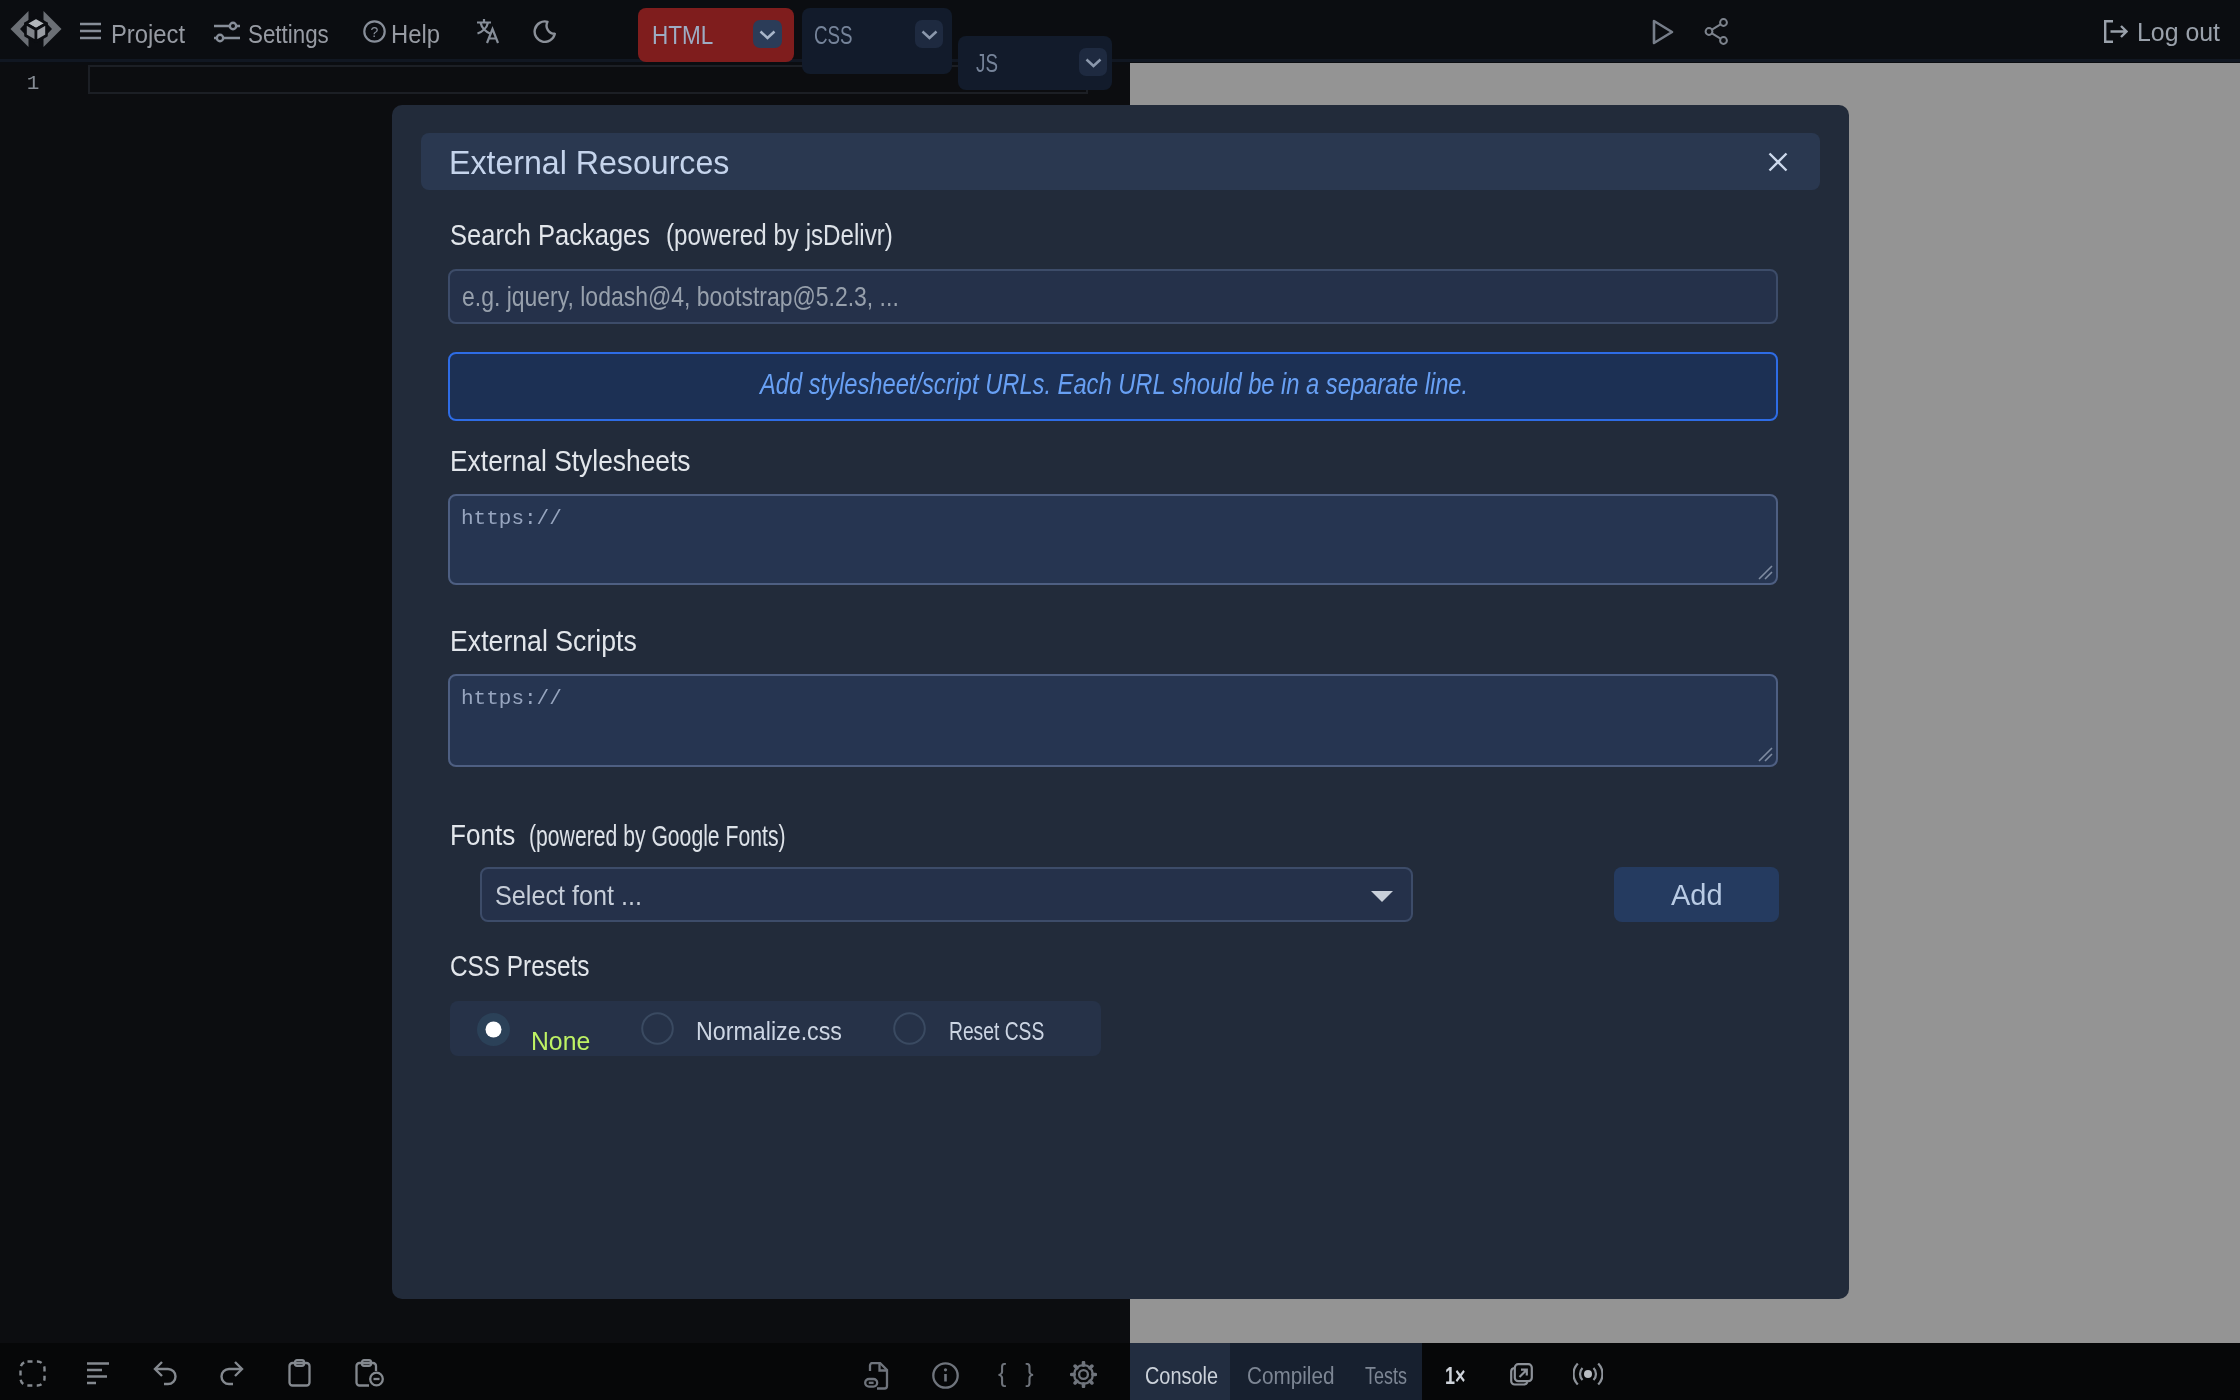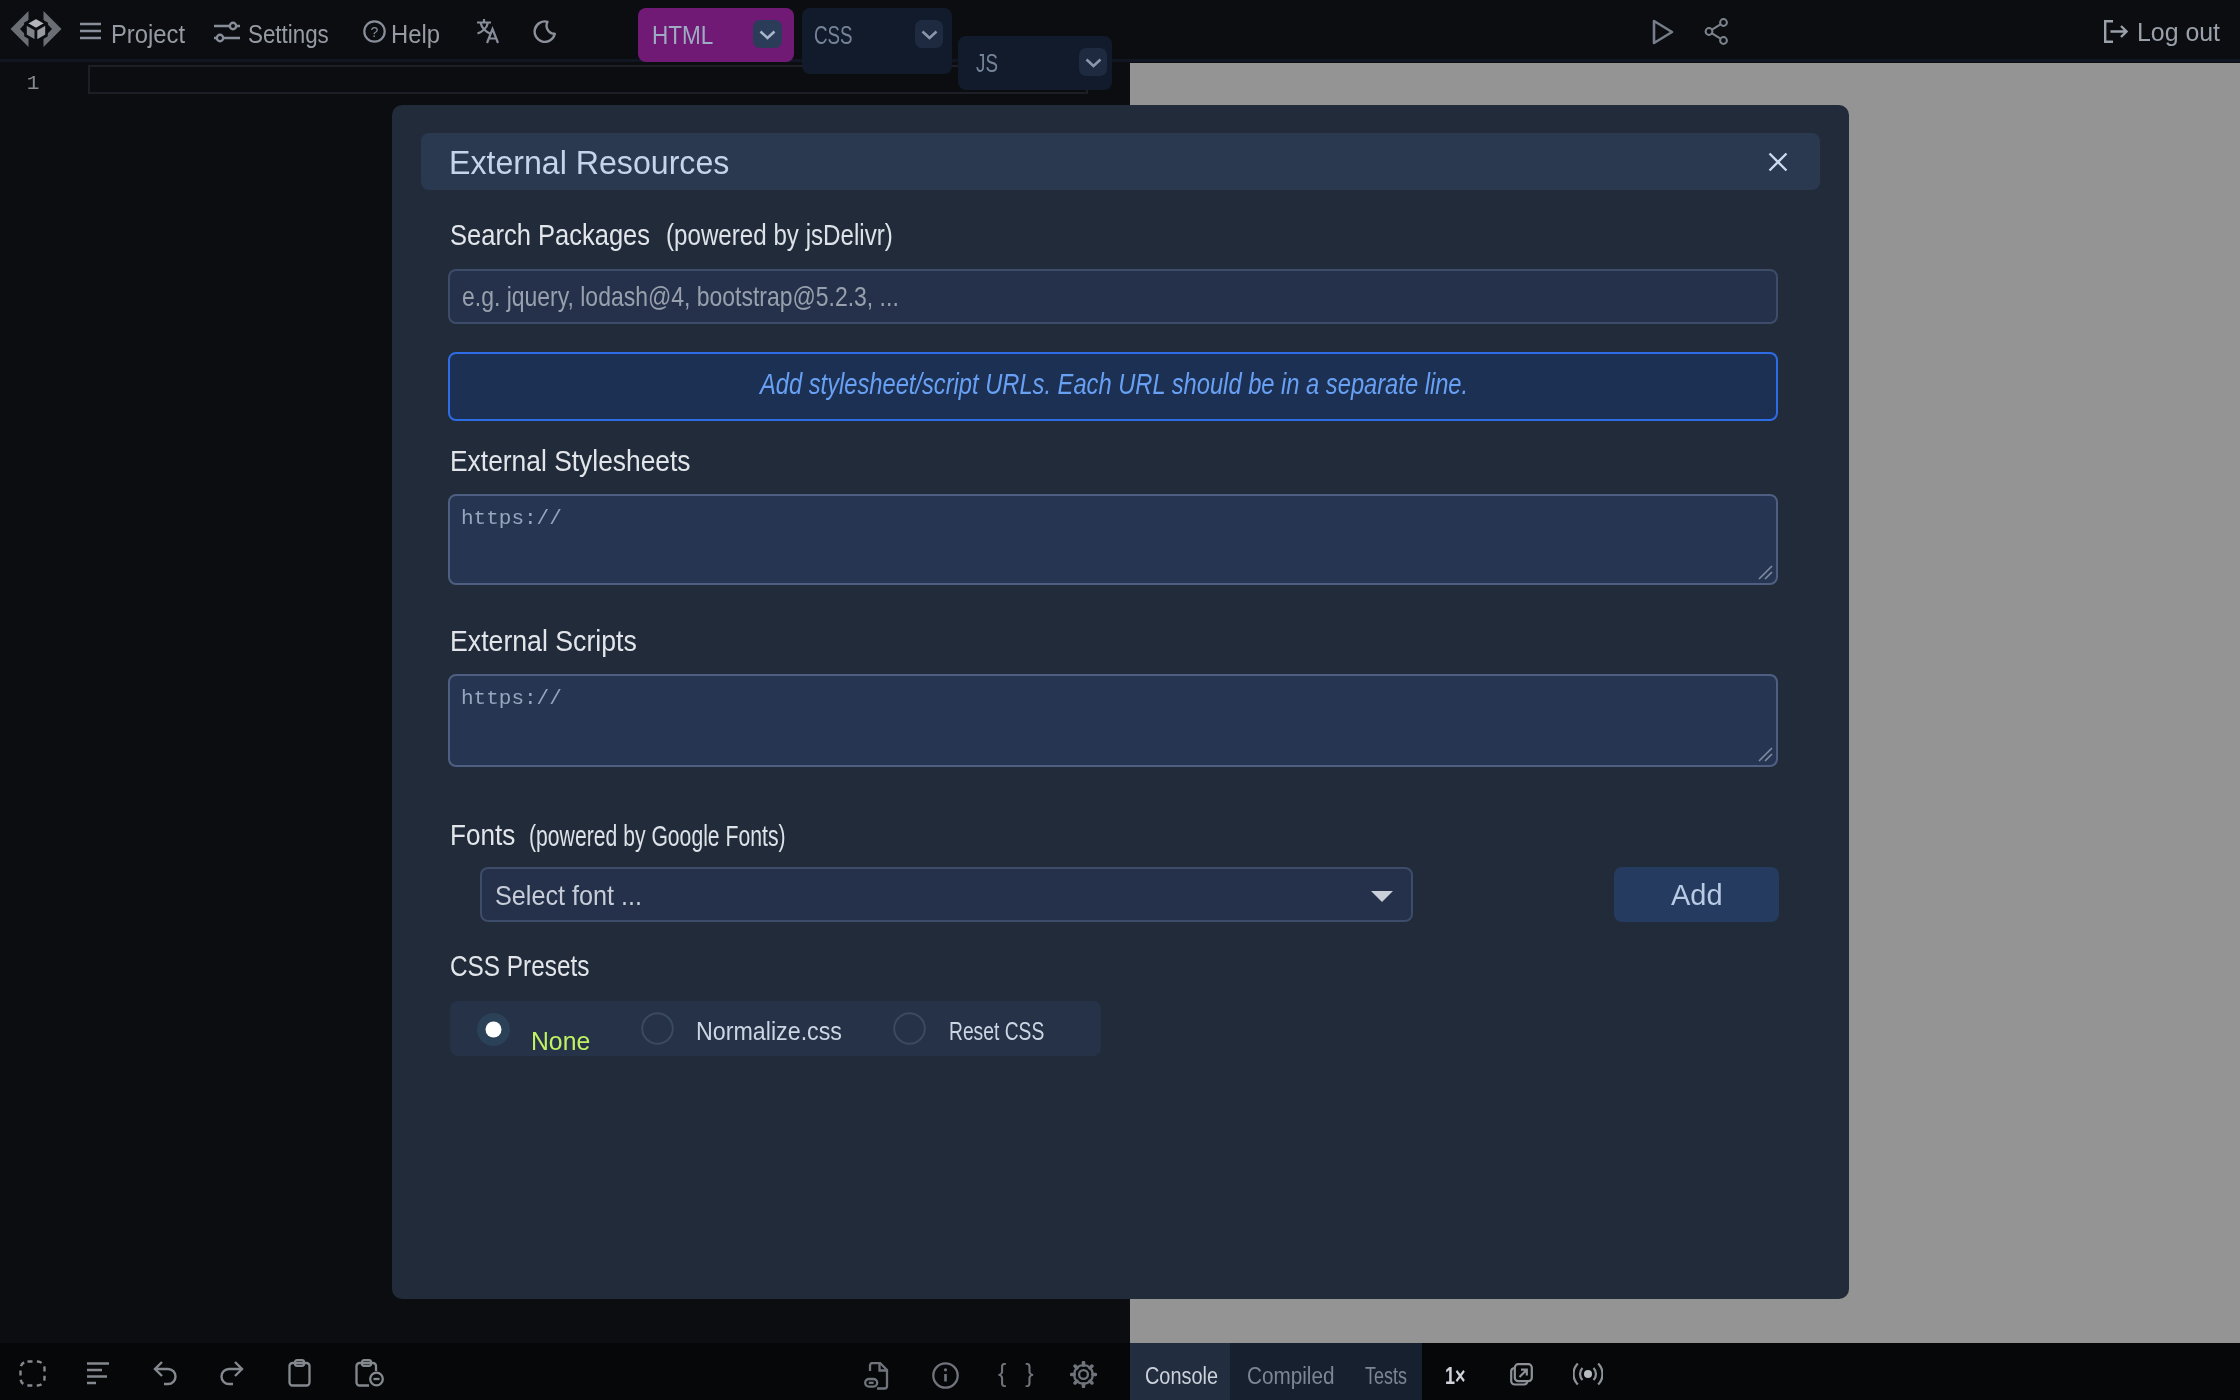--- a/index.html
+++ b/index.html
@@ -53,21 +53,21 @@
     </svg>
     <div class="tx" style="left:391px; top:21px; font-size:26px; color:#979ba3; transform:scaleX(0.916);">Help</div>
     <svg class="abs" style="left:477px; top:19px;" width="24" height="25" viewBox="0 0 24 25">
       <path d="M7 0 V3 M0 3.5 H14 M11 3.5 C10 9 5 13 0.5 14.5 M3.5 3.5 C4.5 9 9.5 13.5 14 15" stroke="#878e99" stroke-width="2.2" fill="none"></path>
       <path d="M10 24 L15.5 10 L21 24 M12 19.5 H19" stroke="#878e99" stroke-width="2.2" fill="none"></path>
     </svg>
     <svg class="abs" style="left:533px; top:20px;" width="23" height="23" viewBox="0 0 23 23">
       <path d="M14.5 1.8 A10.2 10.2 0 1 0 21.8 13.8 A8.2 8.2 0 0 1 14.5 1.8 Z" stroke="#8b9099" stroke-width="2.4" fill="none" stroke-linejoin="round"></path>
     </svg>
 
-    <div class="abs" style="left:638px; top:8px; width:156px; height:54px; background:#701a75; border-radius:8px;">
+    <div class="abs" style="left:638px; top:8px; width:156px; height:54px; background:#7f1d1d; border-radius:8px;">
       <div class="tx" style="left:14px; top:15px; font-size:25px; color:#9dacc3; transform:scaleX(0.9);">HTML</div>
       <div class="abs" style="left:115px; top:12px; width:29px; height:28px; background:#2b3c58; border-radius:7px;"></div>
       <svg class="abs" style="left:121px; top:22px;" width="17" height="10" viewBox="0 0 17 10">
           <polyline points="1.5,1.5 8.5,8 15.5,1.5" fill="none" stroke="#a9b6ca" stroke-width="2.5"></polyline>
         </svg>
     </div>
     <div class="abs" style="left:802px; top:8px; width:150px; height:66px; background:#121b2b; border-radius:8px;">
       <div class="tx" style="left:12px; top:15px; font-size:25px; color:#76849a; transform:scaleX(0.75);">CSS</div>
       <div class="abs" style="left:113px; top:12px; width:28px; height:28px; background:#1e2a40; border-radius:7px;"></div>
       <svg class="abs" style="left:119px; top:22px;" width="17" height="10" viewBox="0 0 17 10">

